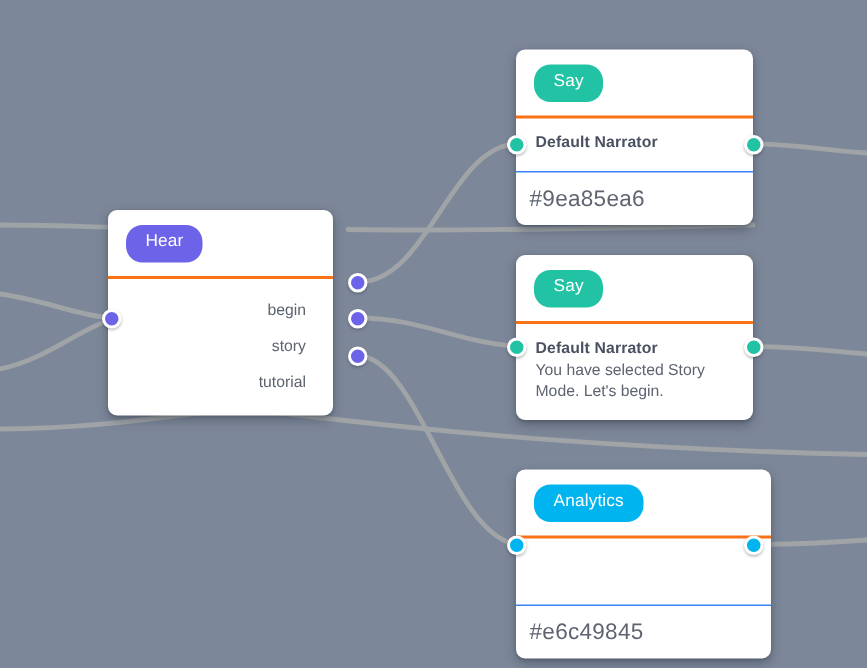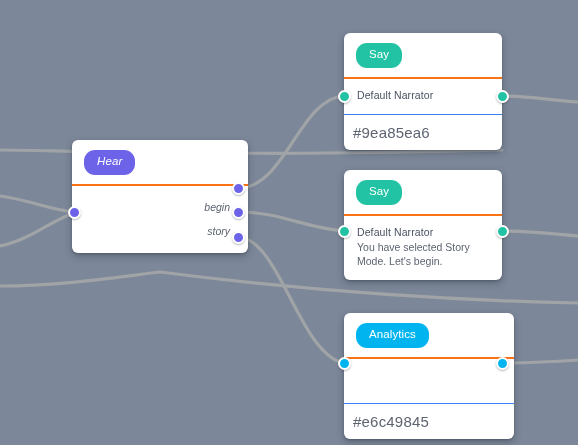--- a/index.html
+++ b/index.html
@@ -48,21 +48,21 @@
     display:flex;
     align-items:center;
     justify-content:flex-end;
     padding-right:18px;
   }
   .out-label{font-size:10.5px;color:#5d6470;}
 
   
   .say-body{padding:10px 13px 11px;}
   .say-title{
-    font-size:10.5px;font-weight:normal;color:#4a5161;
+    font-size:10.5px;font-weight:bold;color:#4a5161;
     margin-bottom:2px;letter-spacing:.1px;
   }
   .say-text{font-size:10.5px;color:#5d6470;line-height:1.42;}
 
   .an-body{height:44px;}
 
   
   .port{
     position:absolute;
     width:13px;height:13px;border-radius:50%;
@@ -95,30 +95,33 @@
 
       <path d="M232,153 C300,154 420,152 502,150"></path>
       <path d="M160,272 C300,290 430,300 578,303"></path>
 
       <path d="M502,96 C530,96 548,100 578,102"></path>
       <path d="M502,231 C534,231 552,234 578,236"></path>
       <path d="M502,363 C530,363 550,362 578,360"></path>
     </g>
   </svg>
 
-  <div class="node" style="left:72px;top:140px;width:176px;font-style:italic;">
+  <div class="node" style="left:72px;top:140px;width:150px;">
     <div class="node-head">
       <span class="badge badge-hear">Hear</span>
     </div>
     <div class="node-body out-rows">
       <div class="out-row">
         <span class="out-label">begin</span>
       </div>
       <div class="out-row">
         <span class="out-label">story</span>
+      </div>
+      <div class="out-row">
+        <span class="out-label">tutorial</span>
       </div>
     </div>
   </div>
 
   <div class="port port-purple" style="left:68px;top:206px;"></div>
   <div class="port port-purple" style="left:232px;top:182px;"></div>
   <div class="port port-purple" style="left:232px;top:206px;"></div>
   <div class="port port-purple" style="left:232px;top:231px;"></div>
 
   <div class="node" style="left:344px;top:33px;width:158px;">

